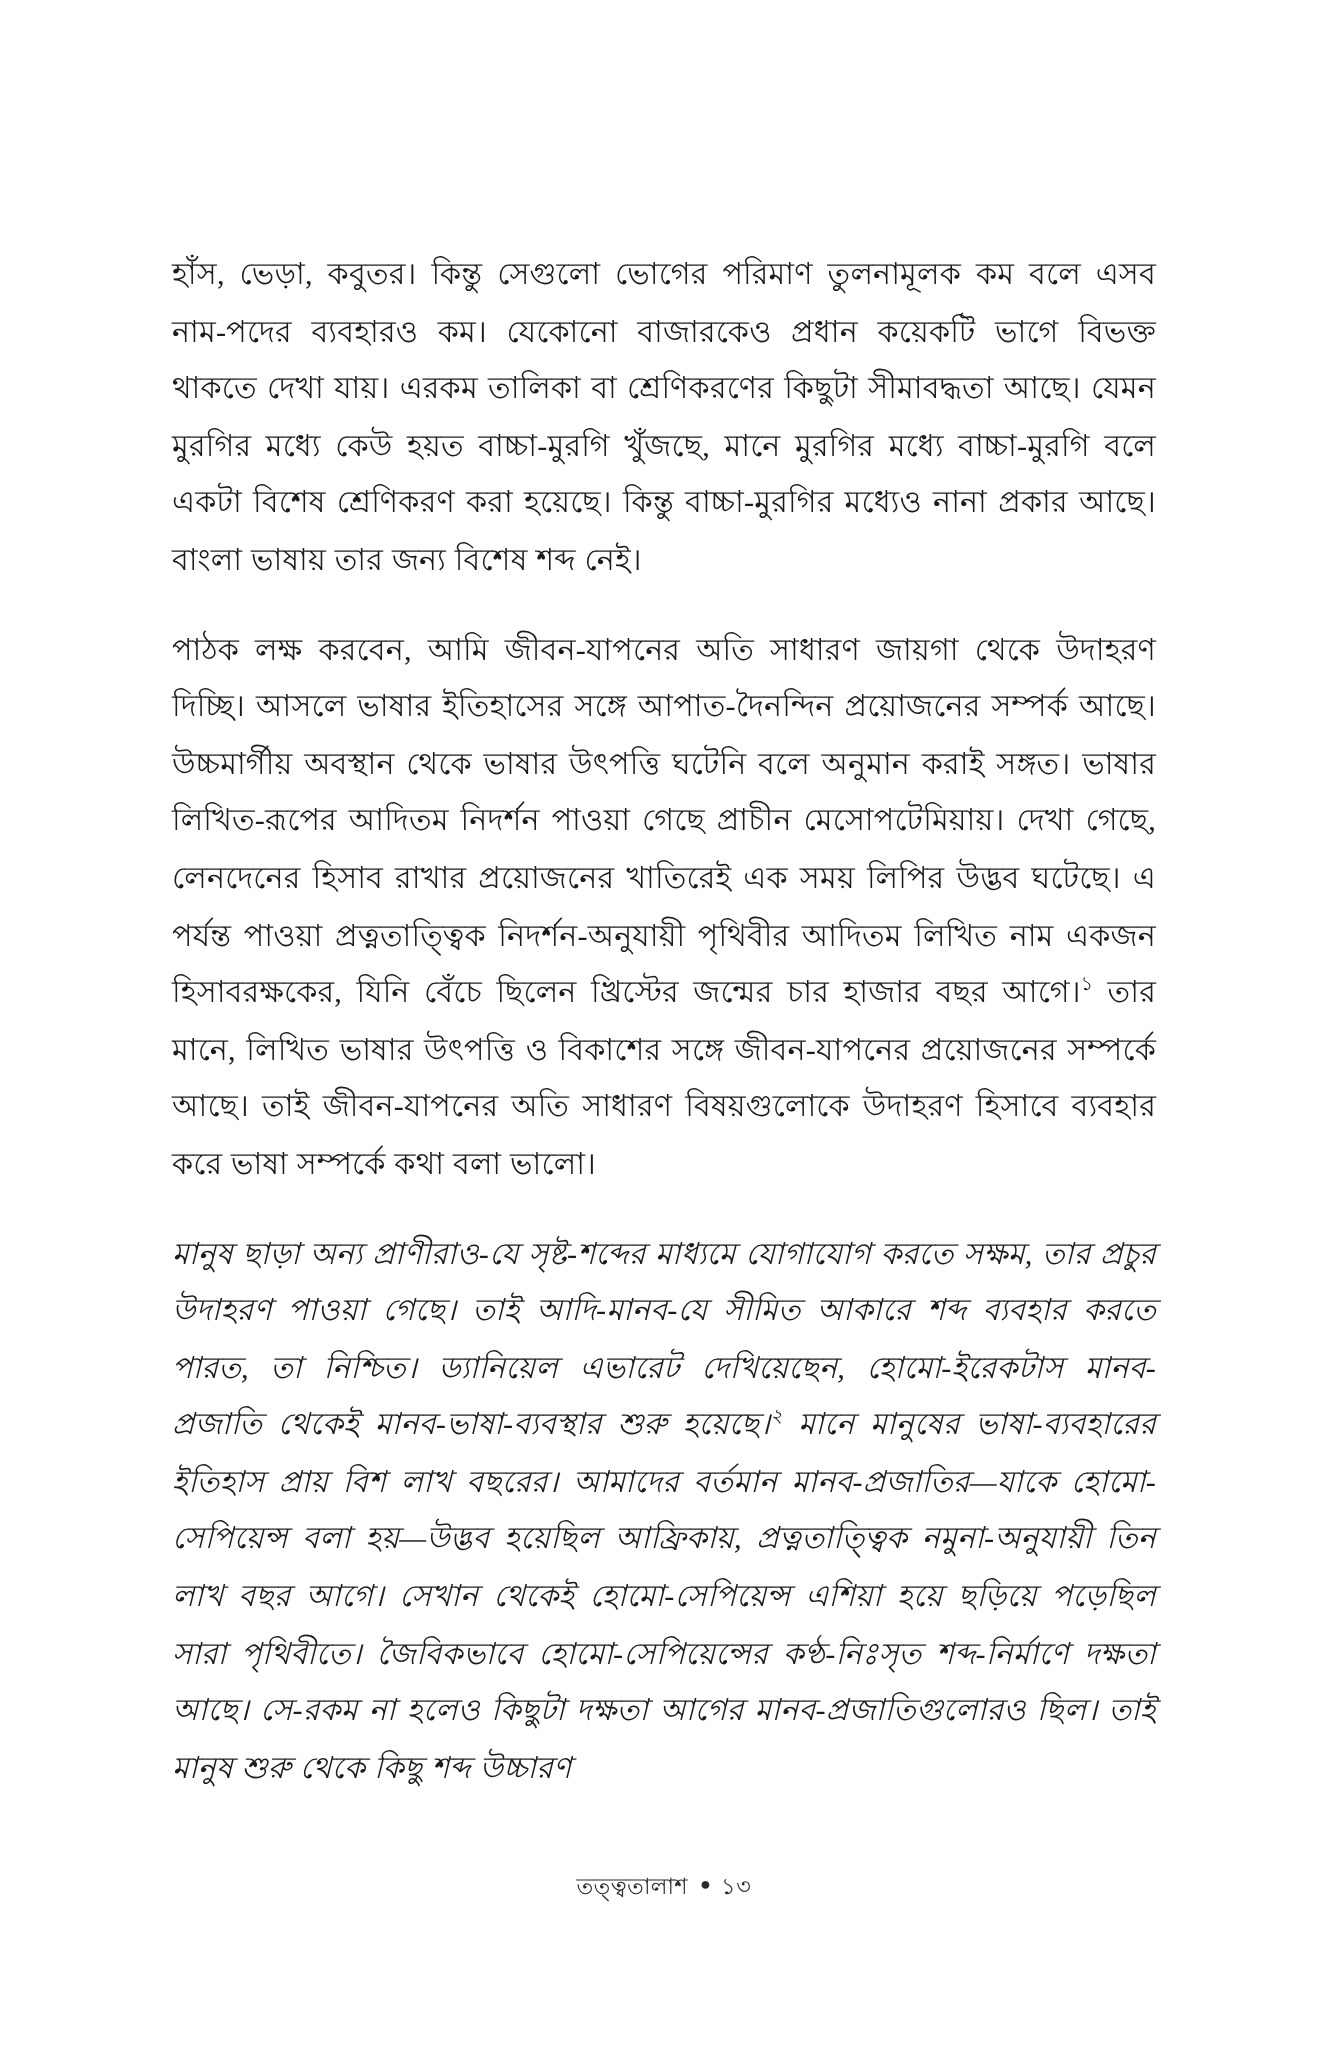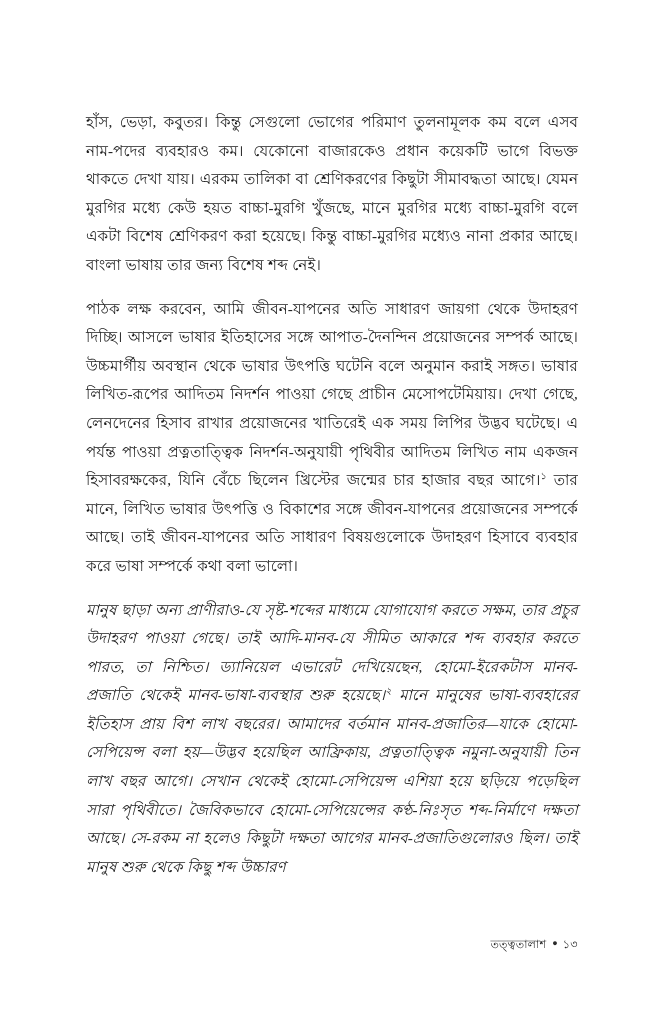--- a/index.html
+++ b/index.html
@@ -23,21 +23,21 @@
   }
 
   .text-block {
     position: absolute;
     left: 86px;
     top: 108px;
     width: 492px;
   }
 
   .para {
-    margin: 0 0 15px 0;
+    margin: 16px 0 15px 0;
     text-align: justify;
     text-align-last: left;
     font-size: 15.1px;
     line-height: 28.6px;
     color: #1b1b1b;
     letter-spacing: 0.1px;
     word-spacing: 0.5px;
     font-family: "Liberation Serif", "DejaVu Serif", serif;
     -webkit-font-smoothing: antialiased;
   }
@@ -52,21 +52,21 @@
     vertical-align: super;
     line-height: 0;
     letter-spacing: 0;
   }
 
   .footer {
     position: absolute;
     left: 86px;
     top: 936px;
     width: 492px;
-    text-align: right;
+    text-align: center;
     font-size: 11.2px;
     color: #2a2a2a;
     line-height: 16px;
     white-space: nowrap;
     font-family: "Liberation Serif", "DejaVu Serif", serif;
   }
 
   .footer .book-title {
     letter-spacing: 0.2px;
   }

